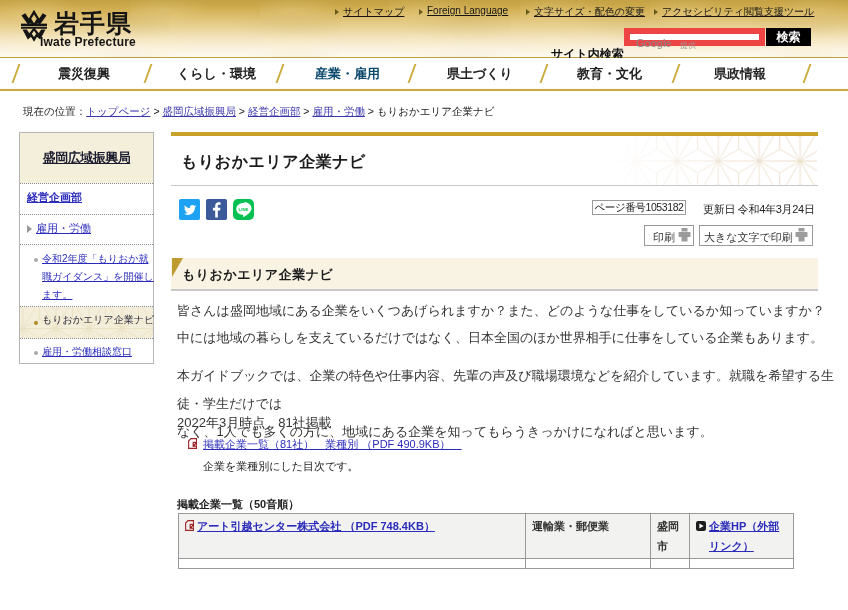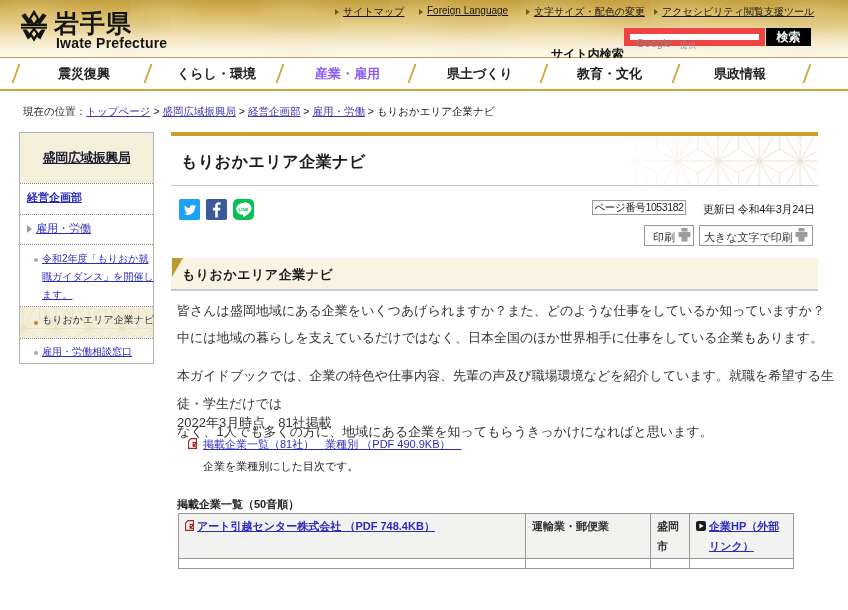--- a/index.html
+++ b/index.html
@@ -5,21 +5,21 @@
 * { margin:0; padding:0; box-sizing:border-box; }
 html,body { width:848px; height:610px; background:#fff; font-family:"Liberation Sans",sans-serif; }
 body { position:relative; overflow:hidden; color:#1a1a1a; }
 .abs { position:absolute; }
 a { color:#2b2bbb; }
 
 .hdr { position:absolute; left:0; top:0; width:848px; height:57px;
   background-image:radial-gradient(ellipse 70px 22px at 25% 30%, rgba(255,244,200,0.18), rgba(255,255,255,0) 70%),radial-gradient(ellipse 90px 26px at 75% 55%, rgba(150,115,30,0.08), rgba(255,255,255,0) 70%),linear-gradient(180deg,#c4a143 0%,#c9a648 8%,#d2af53 16%,#dcbd6c 28%,#e5cc88 42%,#edd9a4 55%,#f3e5c0 68%,#f8eed6 80%,#fbf5e5 90%,#fdfaef 100%);background-size:130px 34px,170px 42px,100% 100%; }
 .hdrline { position:absolute; left:0; top:56.5px; width:848px; height:1.5px; background:#bda03a; }
 .kanji-logo { position:absolute; left:54px; top:7px; font-size:25px; font-weight:bold; color:#151515; letter-spacing:1px; }
-.eng-logo { position:absolute; left:56px; top:35px; font-size:14px; font-weight:bold; color:#151515; letter-spacing:0.2px; }
+.eng-logo { position:absolute; left:40px; top:35px; font-size:12px; font-weight:bold; color:#151515; letter-spacing:0.2px; }
 .toplink { position:absolute; top:5px; font-size:10px; white-space:nowrap; color:#151515; text-decoration:underline; }
 .toparr { position:absolute; top:8.5px; width:0; height:0; border-left:4.5px solid #6a591c; border-top:3.5px solid transparent; border-bottom:3.5px solid transparent; }
 .slabel { position:absolute; left:551px; top:46px; font-size:12px; font-weight:bold; color:#111; }
 .sbox { position:absolute; left:624px; top:28px; width:141px; height:18px; background:#fff; border:6px solid #ef4444; }
 .sbox .g { position:absolute; left:6px; top:3px; font-size:11px; color:#868686; }
 .sbox .gp { position:absolute; left:50px; top:6px; font-size:8px; color:#999; }
 .sbtn { position:absolute; left:766px; top:28px; width:45px; height:18px; background:#000; color:#fff; font-size:12px; text-align:center; line-height:18px; font-weight:bold; }
 
 .nav { position:absolute; left:0; top:58px; width:848px; height:33px; background:#fff; border-bottom:2px solid #c9a83c; }
 .slash { position:absolute; top:5px; width:1.5px; height:19px; background:#ccab3f; transform:skewX(-20deg); }
@@ -111,21 +111,21 @@
 <i class="slash" style="left:15px;top:64px"></i>
 <i class="slash" style="left:147px;top:64px"></i>
 <i class="slash" style="left:279px;top:64px"></i>
 <i class="slash" style="left:411px;top:64px"></i>
 <i class="slash" style="left:543px;top:64px"></i>
 <i class="slash" style="left:675px;top:64px"></i>
 <i class="slash" style="left:806px;top:64px"></i>
 <div class="nav-items">
 <a class="it abs" style="left:58px;top:65px;font-size:13px;font-weight:bold;color:#222;text-decoration:none">震災復興</a>
 <a class="it abs" style="left:177px;top:65px;font-size:13px;font-weight:bold;color:#222;text-decoration:none">くらし・環境</a>
-<a class="it abs" style="left:315px;top:65px;font-size:13px;font-weight:bold;color:#8b5cf6;text-decoration:none">産業・雇用</a>
+<a class="it abs" style="left:315px;top:65px;font-size:13px;font-weight:bold;color:#0c4a6e;text-decoration:none">産業・雇用</a>
 <a class="it abs" style="left:447px;top:65px;font-size:13px;font-weight:bold;color:#222;text-decoration:none">県土づくり</a>
 <a class="it abs" style="left:577px;top:65px;font-size:13px;font-weight:bold;color:#222;text-decoration:none">教育・文化</a>
 <a class="it abs" style="left:714px;top:65px;font-size:13px;font-weight:bold;color:#222;text-decoration:none">県政情報</a>
 </div>
 
 <div class="bc">現在の位置：<a href="#" style="margin-left:0px">トップページ</a> &gt; <a href="#">盛岡広域振興局</a> &gt; <a href="#">経営企画部</a> &gt; <a href="#">雇用・労働</a> &gt; もりおかエリア企業ナビ</div>
 
 <div class="side">
   <div class="h"><a href="#">盛岡広域振興局</a></div>
   <i class="dot" style="top:50px"></i>

